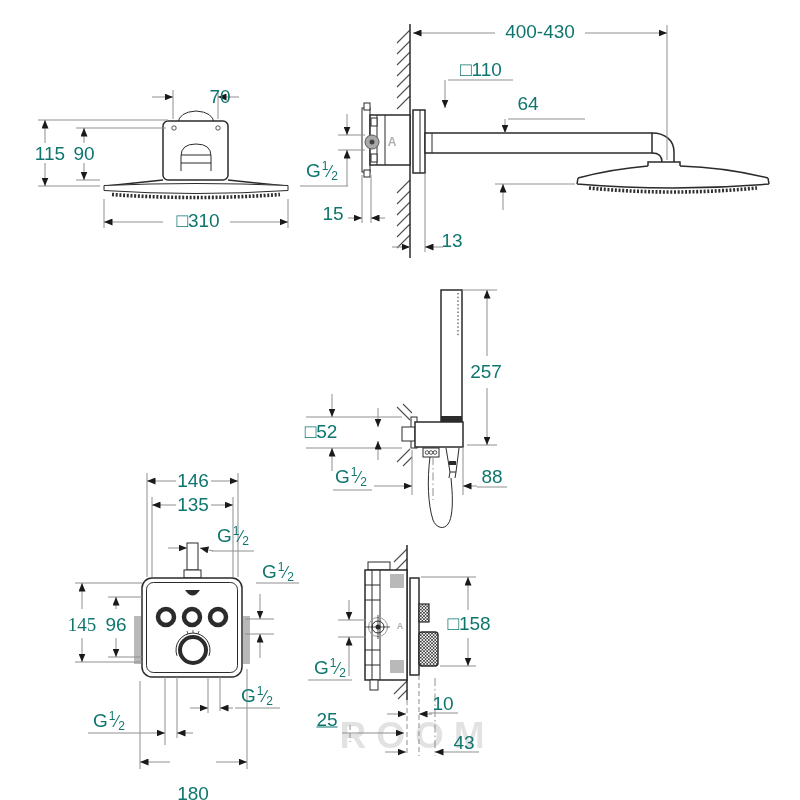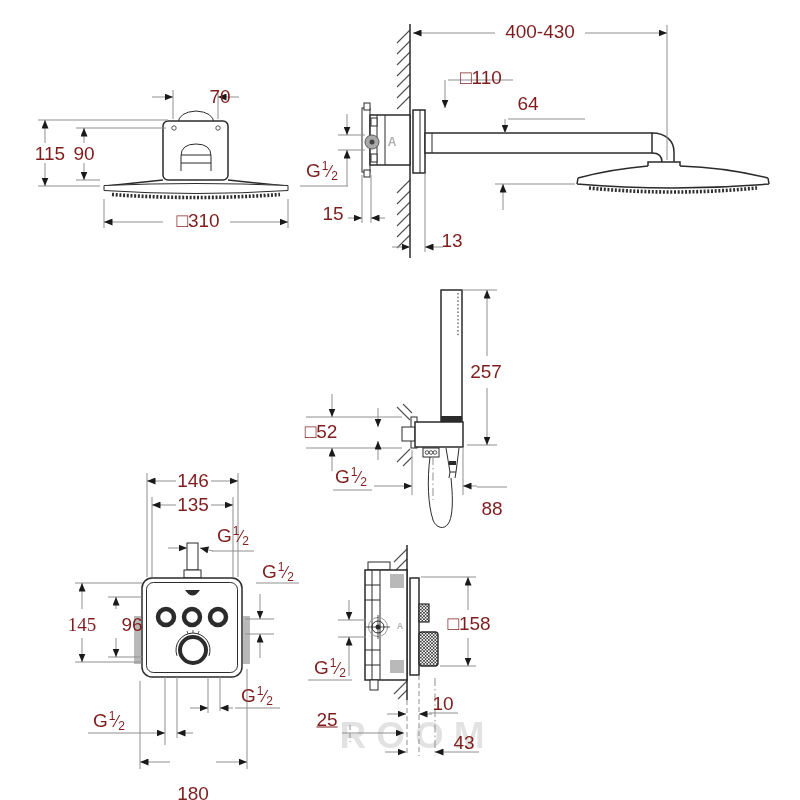--- a/index.html
+++ b/index.html
@@ -1,19 +1,19 @@
 <!DOCTYPE html>
 <html><head>
 <meta charset="utf-8">
 <style>
   html,body{margin:0;padding:0;background:#fff;}
   .canvas{position:relative;width:800px;height:800px;background:#fff;overflow:hidden;
           font-family:"Liberation Sans", sans-serif;}
   .canvas svg{position:absolute;left:0;top:0;z-index:1;}
-  .dim{position:absolute;transform:translate(-50%,-50%);z-index:2;color:#7f1d1d;
+  .dim{position:absolute;transform:translate(-50%,-50%);z-index:2;color:#0f766e;
        font-size:19px;white-space:nowrap;background:transparent;line-height:1;}
   .gh .gh-base{font-size:19px;}
   .gh .gh-sup{font-size:12px;vertical-align:7px;margin-left:1px;}
   .gh .gh-slash{font-size:16px;}
   .gh .gh-sub{font-size:12px;vertical-align:-3px;}
   .porta{position:absolute;transform:translate(-50%,-50%);z-index:2;color:#b0b0b0;
          font-weight:bold;font-size:12px;}
   .porta.small{font-size:9px;}
   .watermark{position:absolute;transform:translate(-50%,-50%);z-index:0;
              font-weight:bold;font-size:37px;letter-spacing:10px;color:#000;opacity:0.11;}
@@ -231,45 +231,45 @@
       <line class="arr" x1="450" y1="752" x2="435" y2="752"></line>
     </g>
   </svg>
 
   <div class="dim" style="left:196px;top:96px;margin-left:24px;">70</div>
   <div class="dim" style="left:50px;top:153px;">115</div>
   <div class="dim" style="left:84px;top:153px;">90</div>
   <div class="dim" style="left:198px;top:220px;">□310</div>
 
   <div class="dim" style="left:540px;top:31px;">400-430</div>
-  <div class="dim" style="left:481px;top:69px;margin-top:8px;">□110</div>
+  <div class="dim" style="left:481px;top:69px;">□110</div>
   <div class="dim" style="left:528px;top:103px;">64</div>
   <div class="dim gh" style="left:322px;top:171px;">
     <span class="gh-base">G</span><span class="gh-sup">1</span><span class="gh-slash">⁄</span><span class="gh-sub">2</span>
   </div>
   <div class="dim" style="left:333px;top:213px;">15</div>
   <div class="dim" style="left:452px;top:240px;">13</div>
 
   <div class="dim" style="left:486px;top:371px;">257</div>
   <div class="dim" style="left:321px;top:431px;">□52</div>
   <div class="dim gh" style="left:351px;top:477px;">
     <span class="gh-base">G</span><span class="gh-sup">1</span><span class="gh-slash">⁄</span><span class="gh-sub">2</span>
   </div>
-  <div class="dim" style="left:492px;top:476px;margin-top:32px;">88</div>
+  <div class="dim" style="left:492px;top:476px;">88</div>
 
   <div class="dim" style="left:193px;top:480px;">146</div>
   <div class="dim" style="left:193px;top:504px;">135</div>
   <div class="dim gh" style="left:233px;top:536px;">
     <span class="gh-base">G</span><span class="gh-sup">1</span><span class="gh-slash">⁄</span><span class="gh-sub">2</span>
   </div>
   <div class="dim gh" style="left:278px;top:572px;">
     <span class="gh-base">G</span><span class="gh-sup">1</span><span class="gh-slash">⁄</span><span class="gh-sub">2</span>
   </div>
   <div class="dim" style="left:82px;top:624px;font-family:Liberation Serif, serif;">145</div>
-  <div class="dim" style="left:116px;top:624px;margin-left:16px;">96</div>
+  <div class="dim" style="left:116px;top:624px;">96</div>
   <div class="dim gh" style="left:257px;top:696px;">
     <span class="gh-base">G</span><span class="gh-sup">1</span><span class="gh-slash">⁄</span><span class="gh-sub">2</span>
   </div>
   <div class="dim gh" style="left:109px;top:721px;">
     <span class="gh-base">G</span><span class="gh-sup">1</span><span class="gh-slash">⁄</span><span class="gh-sub">2</span>
   </div>
   <div class="dim" style="left:193px;top:793px;">180</div>
 
   <div class="dim" style="left:469px;top:623px;">□158</div>
   <div class="dim gh" style="left:330px;top:668px;">

